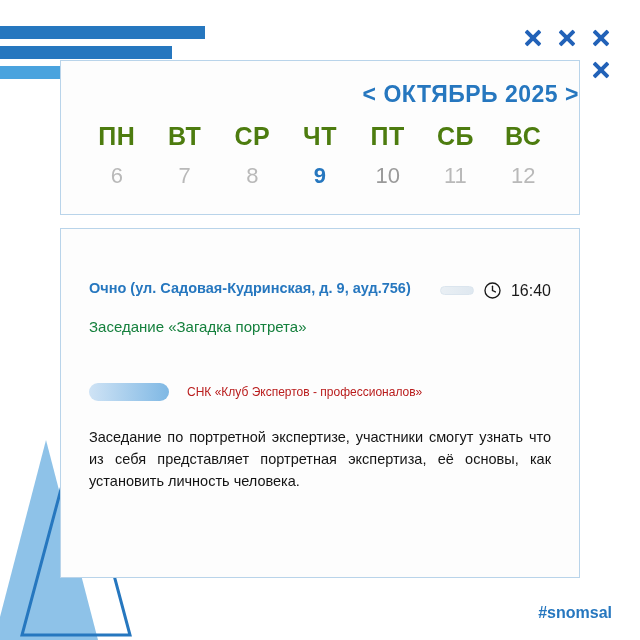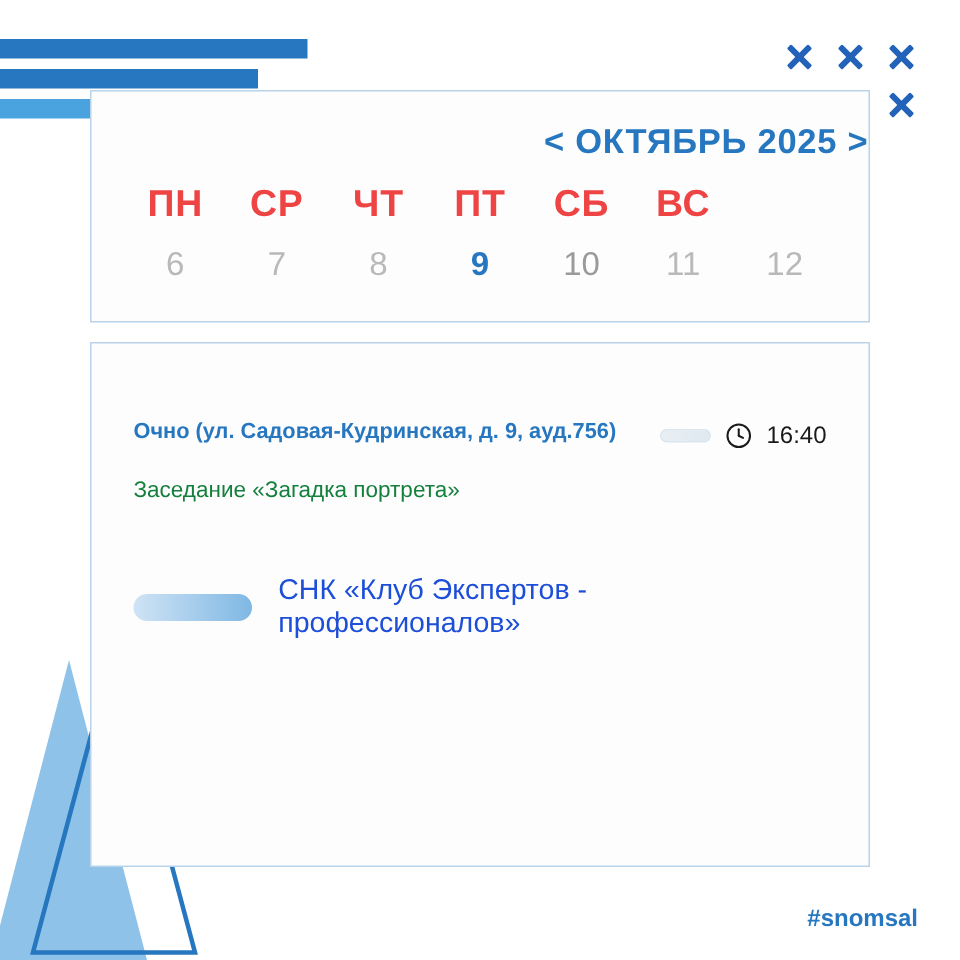--- a/index.html
+++ b/index.html
@@ -71,21 +71,21 @@
     margin-top: 20px;
   }
   .cal-title .arrow { color:#2677bf; }
   .cal-days, .cal-nums {
     display: grid; grid-template-columns: repeat(7, 1fr);
     padding: 0 22px;
     text-align: center;
   }
   .cal-days {
     margin-top: 14px;
-    font-size: 25px; font-weight: bold; color: #ef4444;
+    font-size: 25px; font-weight: bold; color: #4d7c0f;
     letter-spacing: .5px;
   }
   .cal-nums {
     margin-top: 12px;
     font-size: 22px; color: #b9b9b9; font-weight: normal;
   }
   .cal-nums .num.active { color: #2677bf; font-weight: bold; }
   .cal-nums .num.dark { color: #9a9a9a; }
 
   
@@ -120,21 +120,21 @@
   }
 
   .org-row {
     display: flex; align-items: center; gap: 18px;
     margin-top: 48px;
   }
   .org-pill {
     width: 80px; height: 18px; border-radius: 10px;
     background: linear-gradient(90deg,#cfe3f5,#7fb8e4);
   }
-  .org-name { font-size: 19px; color: #1d4ed8; }
+  .org-name { font-size: 12px; color: #b91c1c; }
 
   .desc {
     margin-top: 26px;
     font-size: 14.5px; line-height: 1.5; color: #141414;
     text-align: justify;
     max-width: 466px;
   }
 
   
   .hashtag {
@@ -173,20 +173,21 @@
 
   <div class="cal-card">
     <div class="cal-title">
       <span class="arrow">&lt;</span>
       <span>ОКТЯБРЬ 2025</span>
       <span class="arrow">&gt;</span>
     </div>
 
     <div class="cal-days">
       <span>ПН</span>
+      <span>ВТ</span>
       <span>СР</span>
       <span>ЧТ</span>
       <span>ПТ</span>
       <span>СБ</span>
       <span>ВС</span>
     </div>
 
     <div class="cal-nums">
       <span class="num">6</span>
       <span class="num">7</span>
@@ -214,16 +215,17 @@
       </div>
     </div>
 
     <div class="event-title">Заседание «Загадка портрета»</div>
 
     <div class="org-row">
       <span class="org-pill"></span>
       <span class="org-name">СНК «Клуб Экспертов - профессионалов»</span>
     </div>
 
+    <div class="desc">Заседание по портретной экспертизе, участники смогут узнать что из себя представляет портретная экспертиза, её основы, как установить личность человека.</div>
   </div>
 
   <div class="hashtag">#snomsal</div>
 </div>
 
 </body></html>

